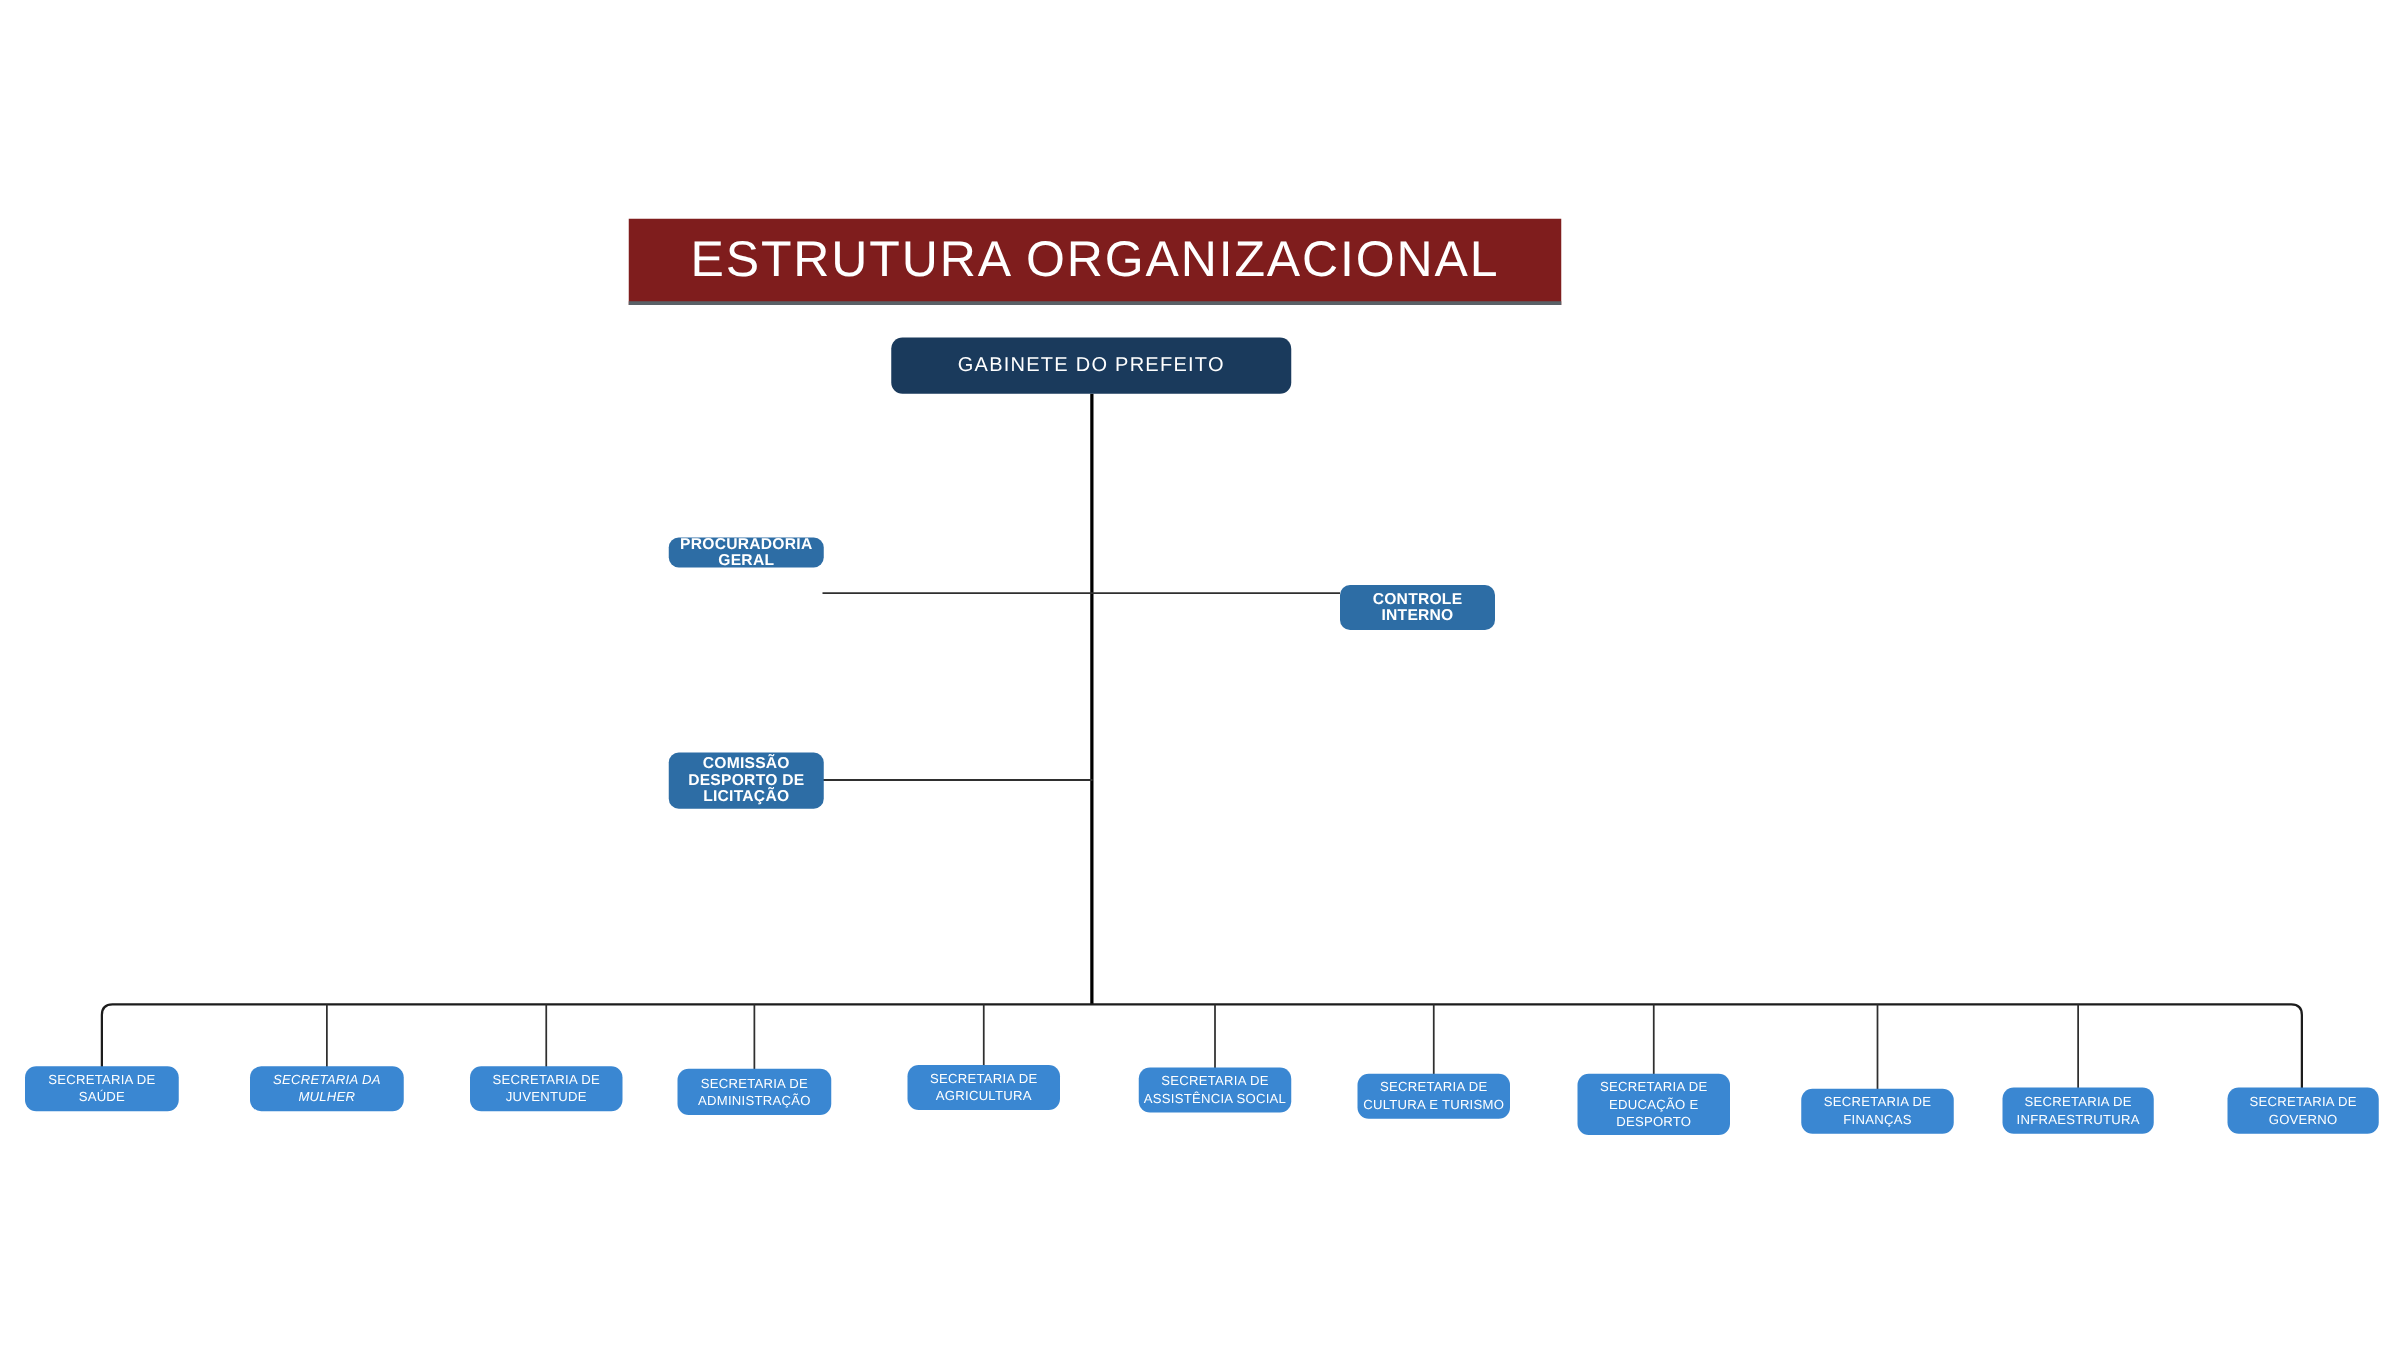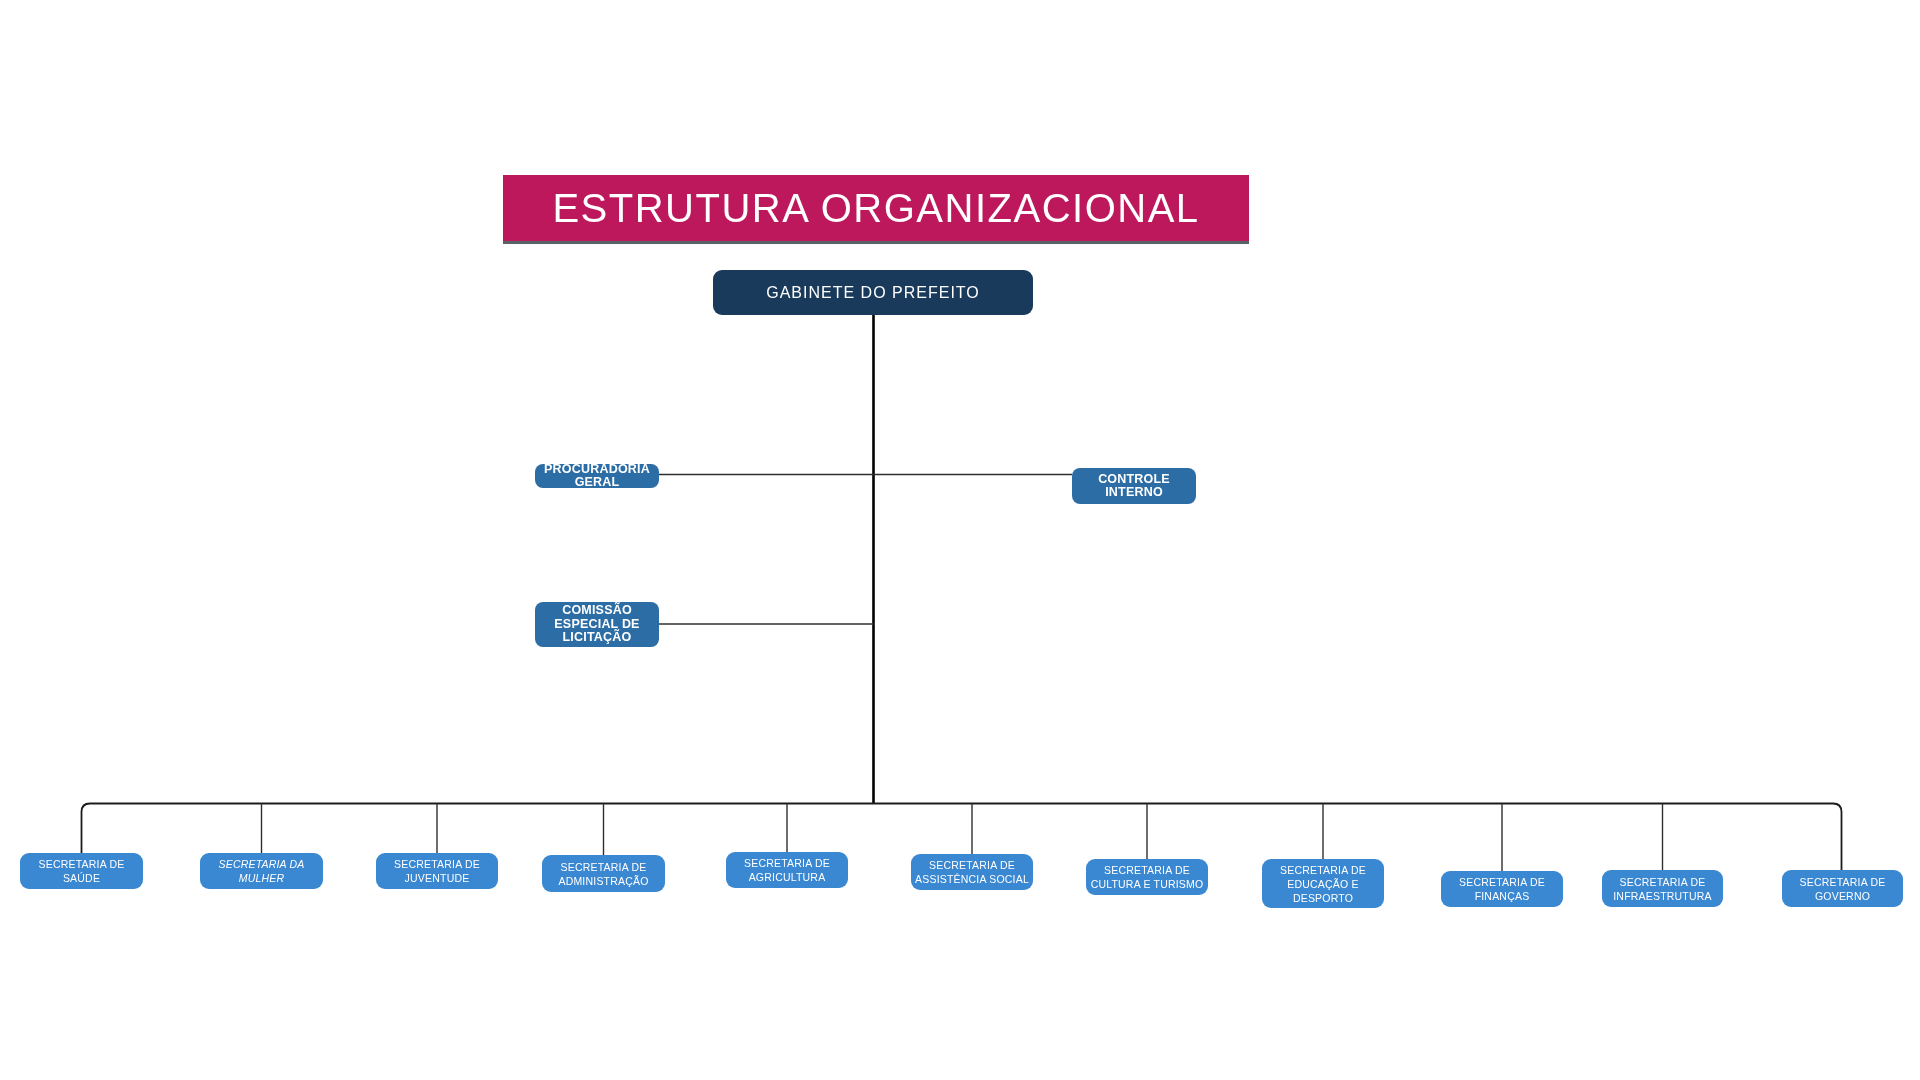--- a/index.html
+++ b/index.html
@@ -14,21 +14,21 @@
   #connector-svg {
     position: absolute;
     left: 0; top: 0;
     width: 1920px; height: 1080px;
     pointer-events: none;
   }
   .banner {
     position: absolute;
     left: 503px; top: 175px;
     width: 746px; height: 69px;
-    background: #be185d;
+    background: #7f1d1d;
     border-bottom: 3px solid #5a6167;
     display: flex;
     align-items: center;
     justify-content: center;
     box-sizing: border-box;
   }
   .banner .banner-text {
     color: #ffffff;
     font-size: 40px;
     font-weight: 400;
@@ -108,33 +108,33 @@
   </svg>
 
   <div class="banner">
     <span class="banner-text">ESTRUTURA ORGANIZACIONAL</span>
   </div>
 
   <div class="node root-node" style="left:713px; top:270px; width:320px; height:45px;">
     <span class="node-label">GABINETE DO PREFEITO</span>
   </div>
 
-  <div class="node advisory-node" style="left:535px; top:464px; width:124px; height:24px;">
+  <div class="node advisory-node" style="left:535px; top:430px; width:124px; height:24px;">
     <span class="node-label">PROCURADORIA
 GERAL</span>
   </div>
 
   <div class="node advisory-node" style="left:1072px; top:468px; width:124px; height:36px;">
     <span class="node-label">CONTROLE
 INTERNO</span>
   </div>
 
   <div class="node advisory-node" style="left:535px; top:602px; width:124px; height:45px;">
     <span class="node-label">COMISSÃO
-ESPECIAL DE
+DESPORTO DE
 LICITAÇÃO</span>
   </div>
 
   <div class="node secretariat-node" style="left:20px; top:853px; width:123px; height:36px;">
     <span class="node-label">SECRETARIA DE
 SAÚDE</span>
   </div>
 
   <div class="node secretariat-node" style="left:200px; top:853px; width:123px; height:36px;font-style:italic;">
     <span class="node-label">SECRETARIA DA

